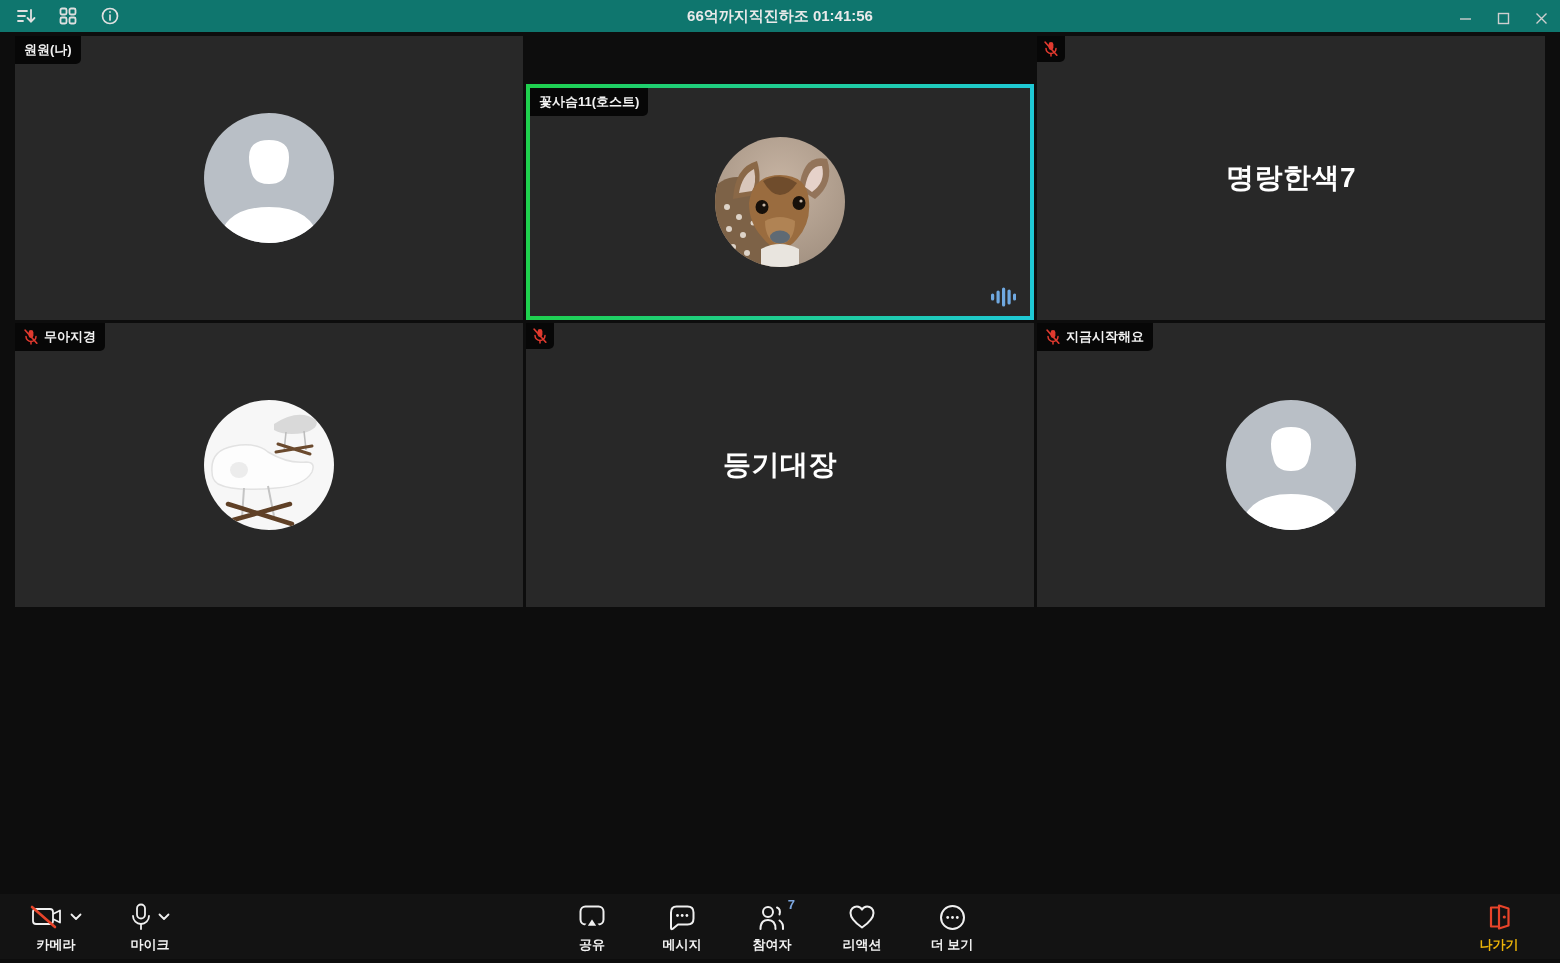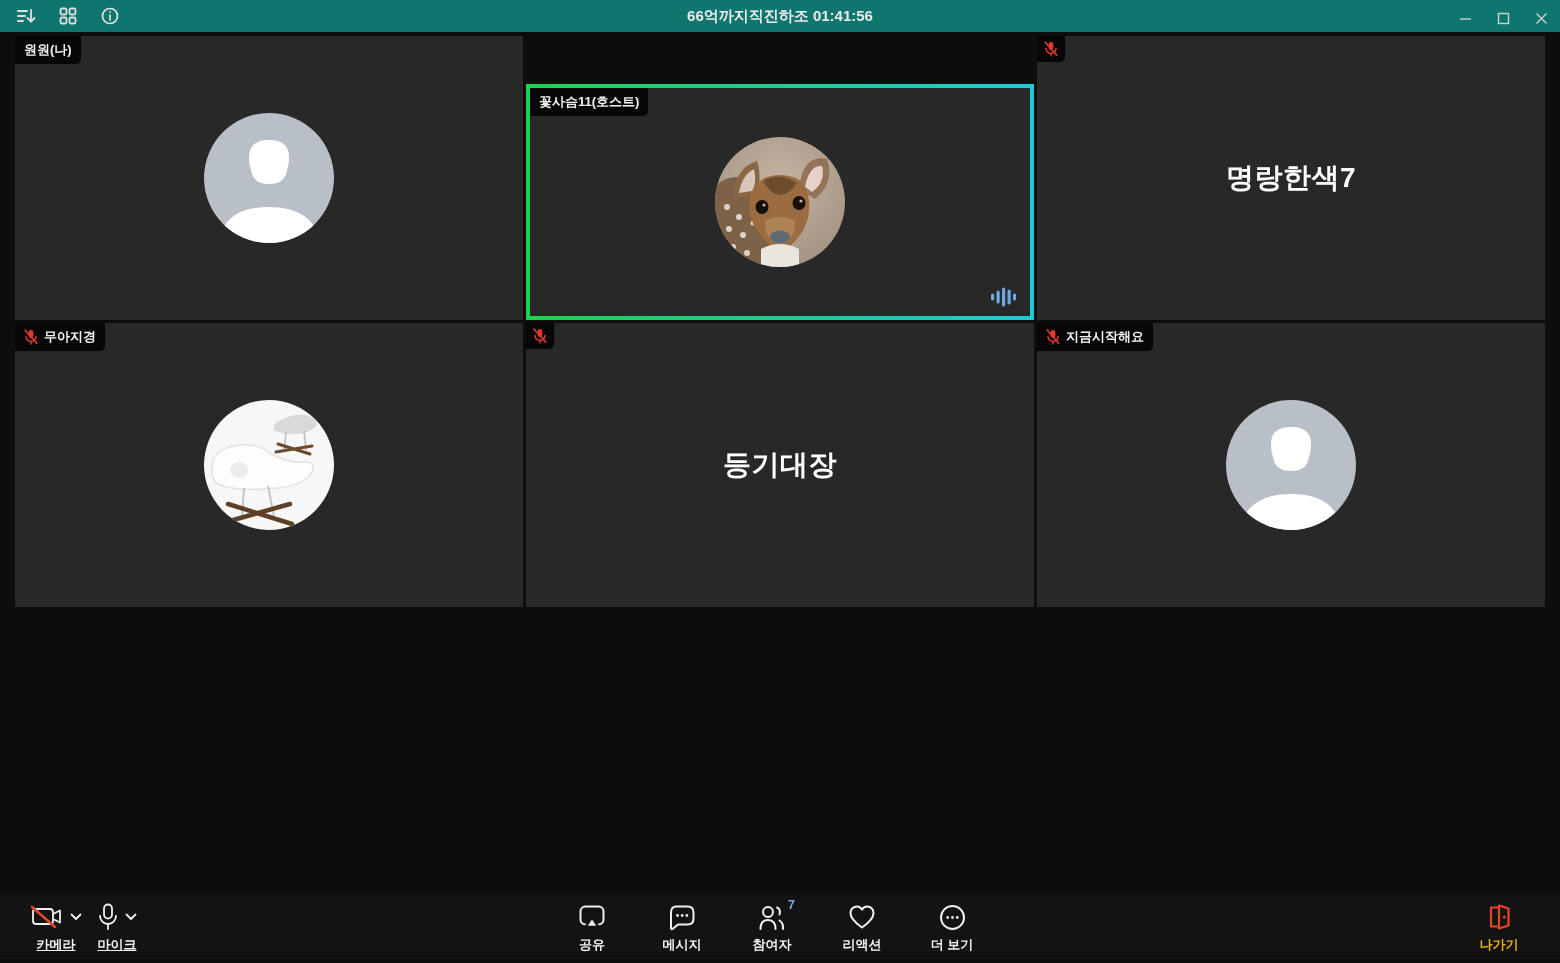--- a/index.html
+++ b/index.html
@@ -35,21 +35,21 @@
   .avatar-wrap { position:absolute; top:50%; left:50%; transform:translate(-50%,-50%);
     width:130px; height:130px; }
   .voice-ind { position:absolute; right:14px; bottom:8px; }
 
   
   .toolbar { position:relative; height:65px; background:#131313; }
   .tool-btn { display:flex; flex-direction:column; align-items:center; gap:5px;
     padding-top:9px; cursor:pointer; }
   .tool-btn .lbl { font-size:13px; font-weight:700; color:#f2f2f2; white-space:nowrap; }
   .tool-icon-row { display:flex; align-items:center; gap:6px; height:28px; }
-  .toolbar-left { position:absolute; left:30px; top:0; display:flex; gap:15px;text-decoration:underline; }
+  .toolbar-left { position:absolute; left:30px; top:0; display:flex; gap:48px; }
   .toolbar-center { position:absolute; left:547px; top:0; display:flex; }
   .toolbar-center .tool-btn { width:90px; }
   .toolbar-right { position:absolute; right:22px; top:0; }
   .toolbar-right .tool-btn { width:78px; }
   .toolbar-right .lbl { color:#eab308; }
   .badge { position:relative; }
   .badge .num { position:absolute; top:-7px; right:-9px; font-size:13px; font-weight:700; color:#7da7e0; }
 
   svg { display:block; }
 </style>

